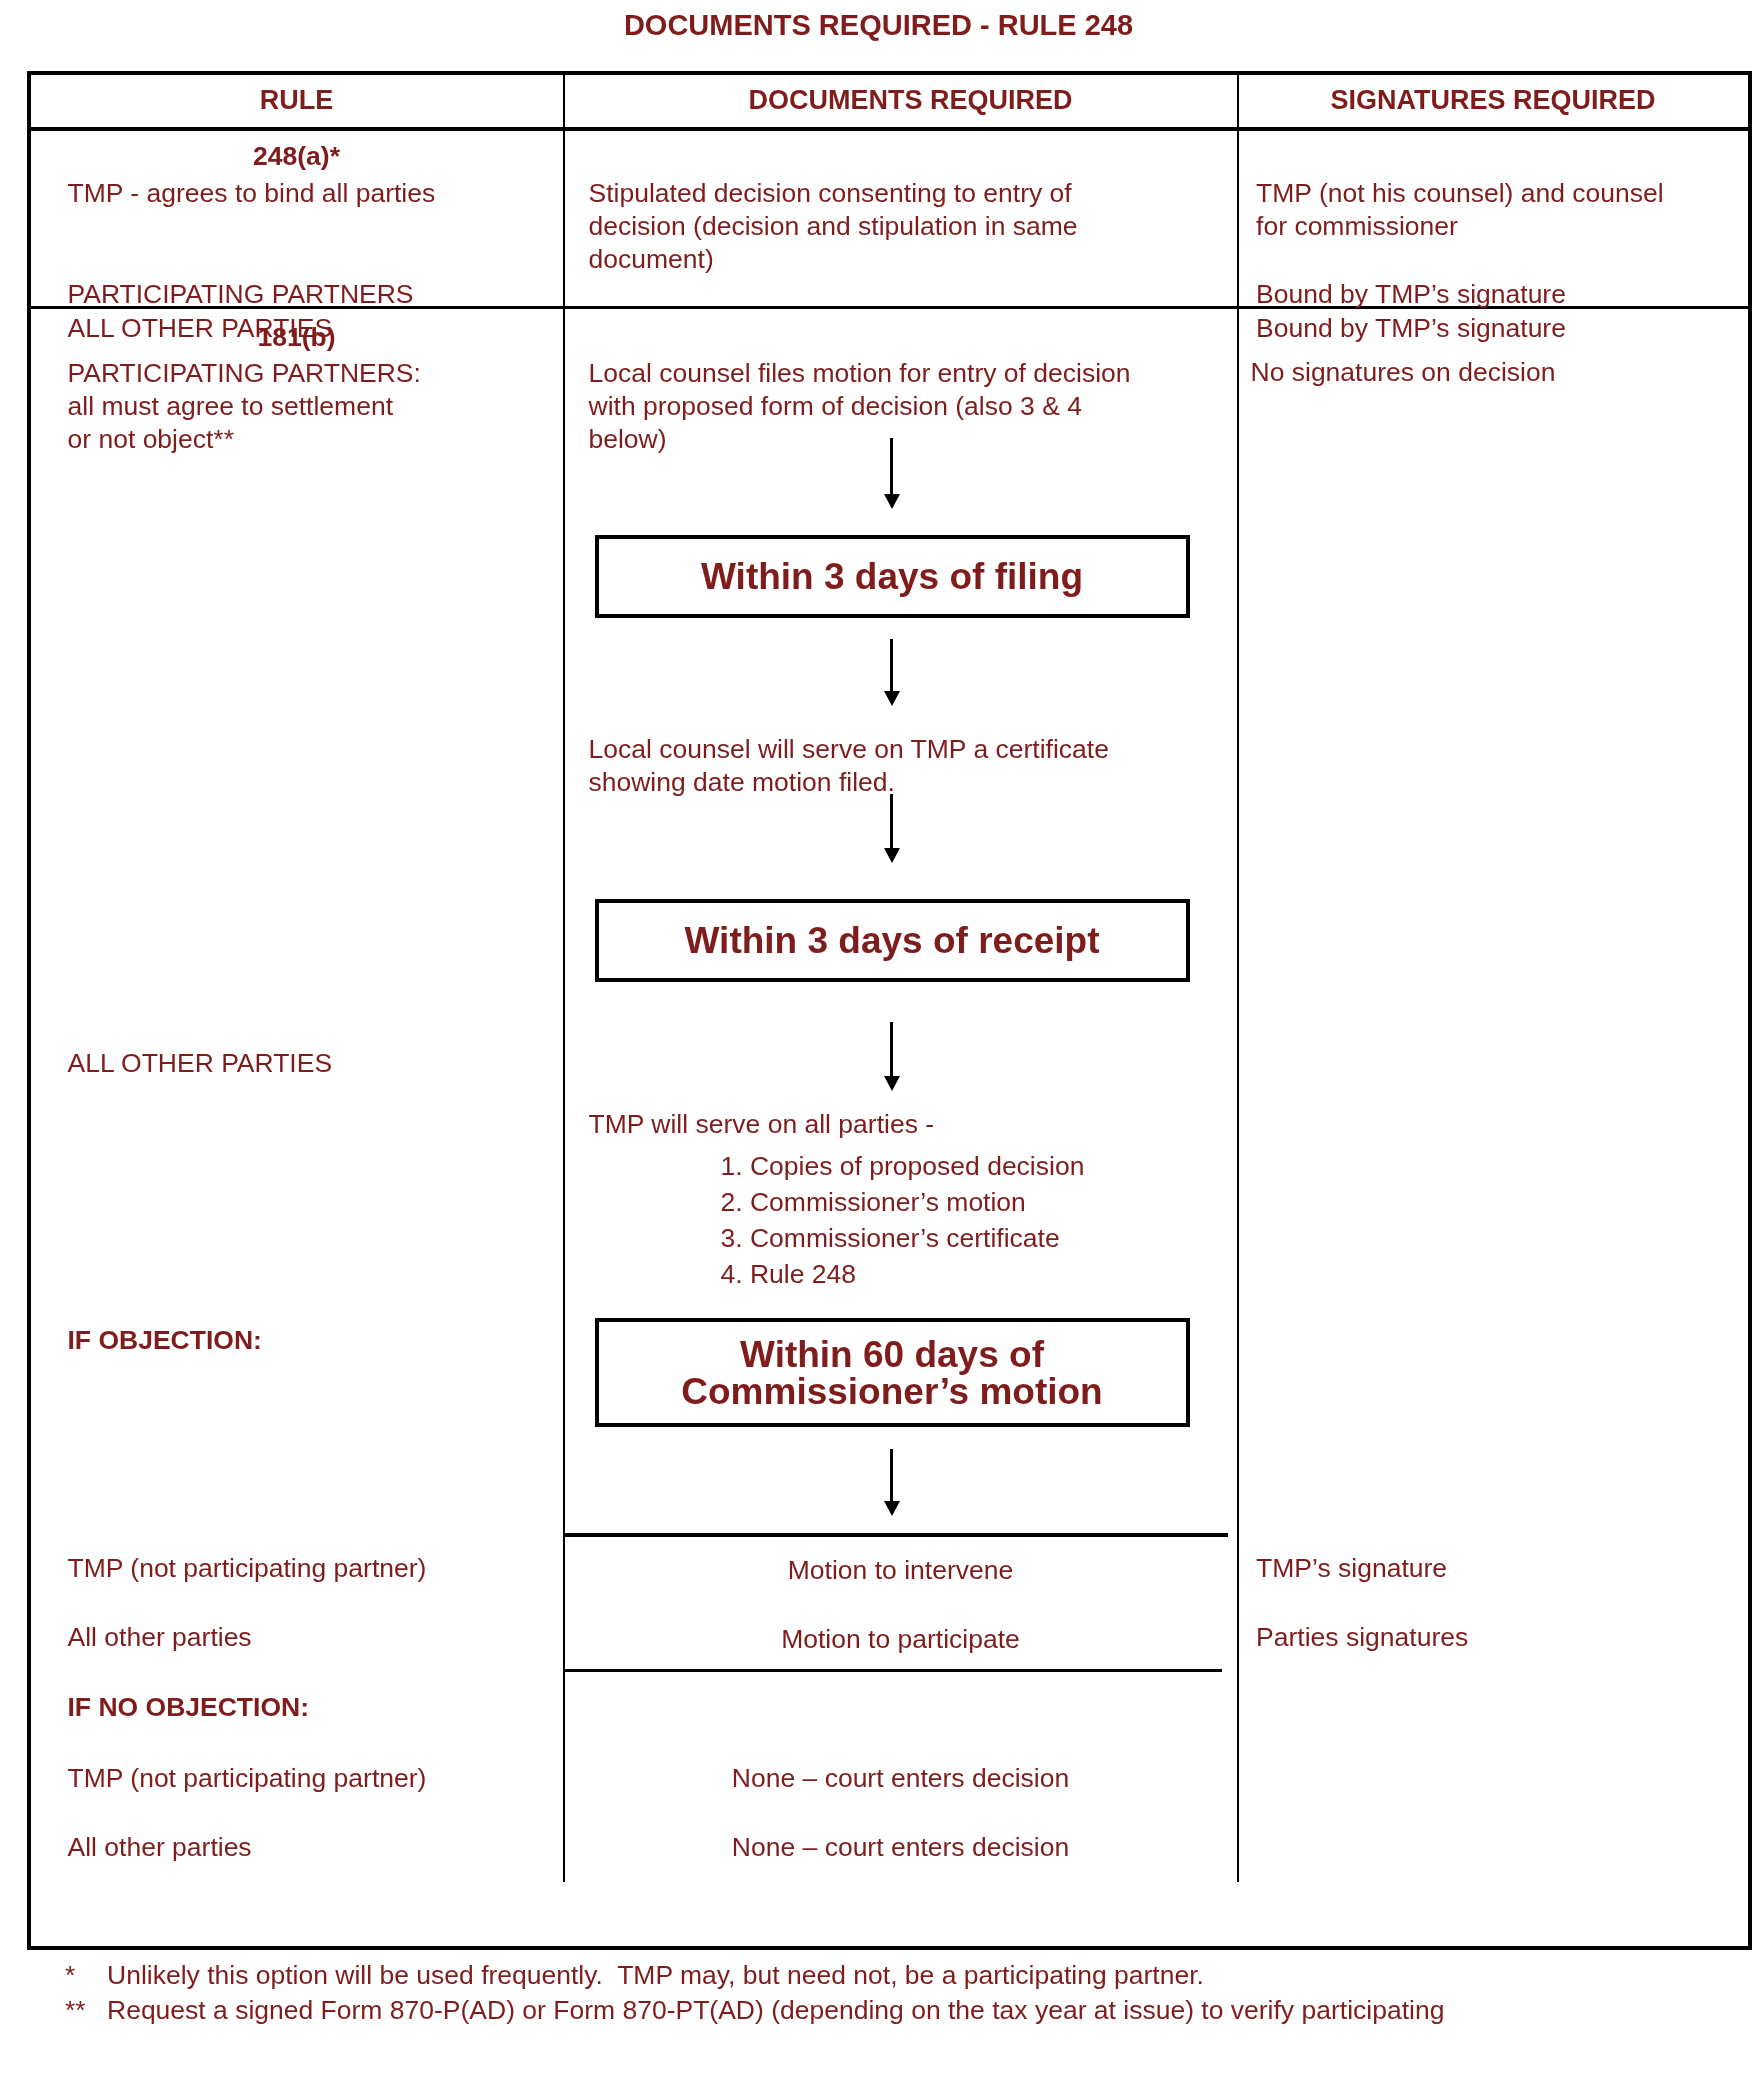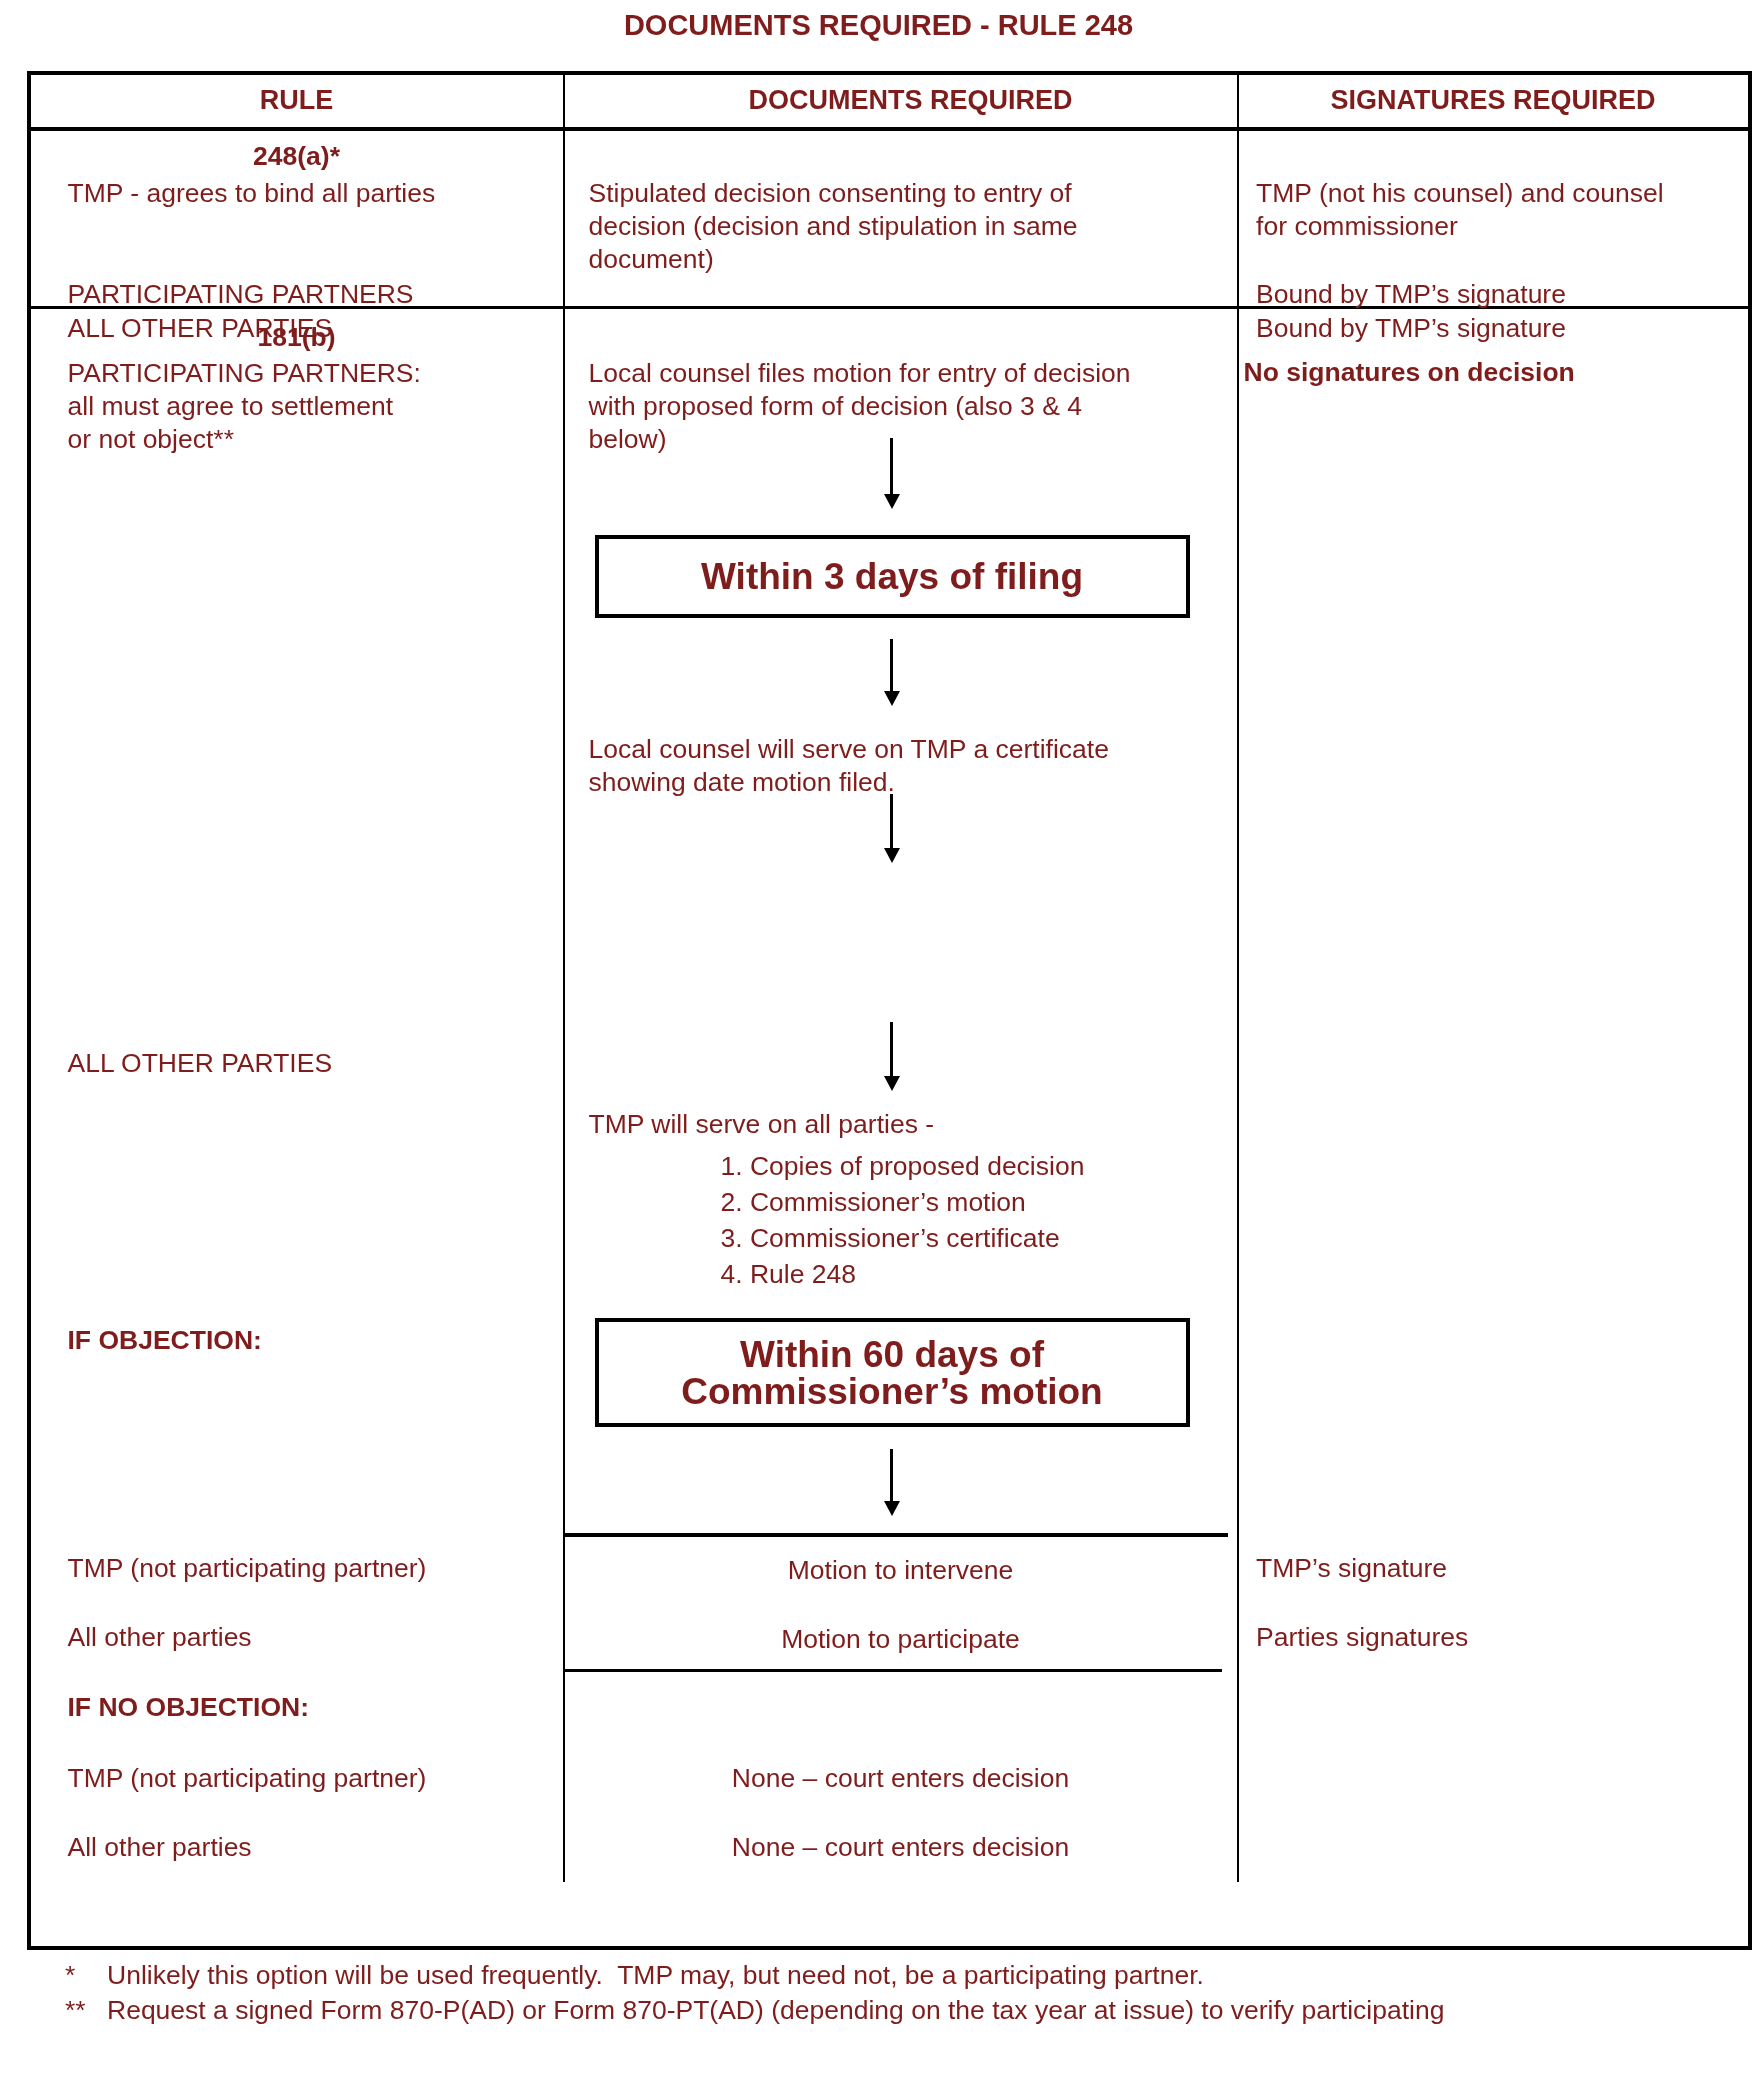--- a/index.html
+++ b/index.html
@@ -172,20 +172,23 @@
           <div class="head"></div>
         </div>
 
         <div class="abs" style="top:424px;left:24px;width:582px;">Local counsel will serve on TMP a certificate showing date motion filed.</div>
 
         <div class="arrow" style="top:485px;height:69px;">
           <div class="shaft"></div>
           <div class="head"></div>
         </div>
 
+        <div class="fbox" style="top:590px;height:83px;">
+          <div>Within 3 days of receipt</div>
+        </div>
 
         <div class="arrow" style="top:713px;height:69px;">
           <div class="shaft"></div>
           <div class="head"></div>
         </div>
 
         <div class="abs" style="top:799px;left:24px;">TMP will serve on all parties -</div>
         <div class="abs" style="top:839px;left:156px;line-height:36px;">
           <div>1. Copies of proposed decision</div>
           <div>2. Commissioner’s motion</div>
@@ -208,21 +211,21 @@
         <div class="ccenter" style="top:1245px;">Motion to intervene</div>
         <div class="ccenter" style="top:1314px;">Motion to participate</div>
 
         <div class="hline" style="top:1360px;height:2.6px;width:657px;"></div>
 
         <div class="ccenter" style="top:1453px;">None – court enters decision</div>
         <div class="ccenter" style="top:1522px;">None – court enters decision</div>
       </div>
 
       <div class="c3">
-        <div class="abs" style="top:47px;left:5px;font-weight:bold;">No signatures on decision</div>
+        <div class="abs" style="top:47px;left:12px;">No signatures on decision</div>
         <div class="abs" style="top:1243px;left:17.6px;">TMP’s signature</div>
         <div class="abs" style="top:1312px;left:17.6px;">Parties signatures</div>
       </div>
 
     </div>
   </div>
 
   <div class="footnote" style="top:1958px;left:65px;">
     <div class="fn-marker">*</div>
     <div class="fn-body">Unlikely this option will be used frequently.  TMP may, but need not, be a participating partner.</div>

